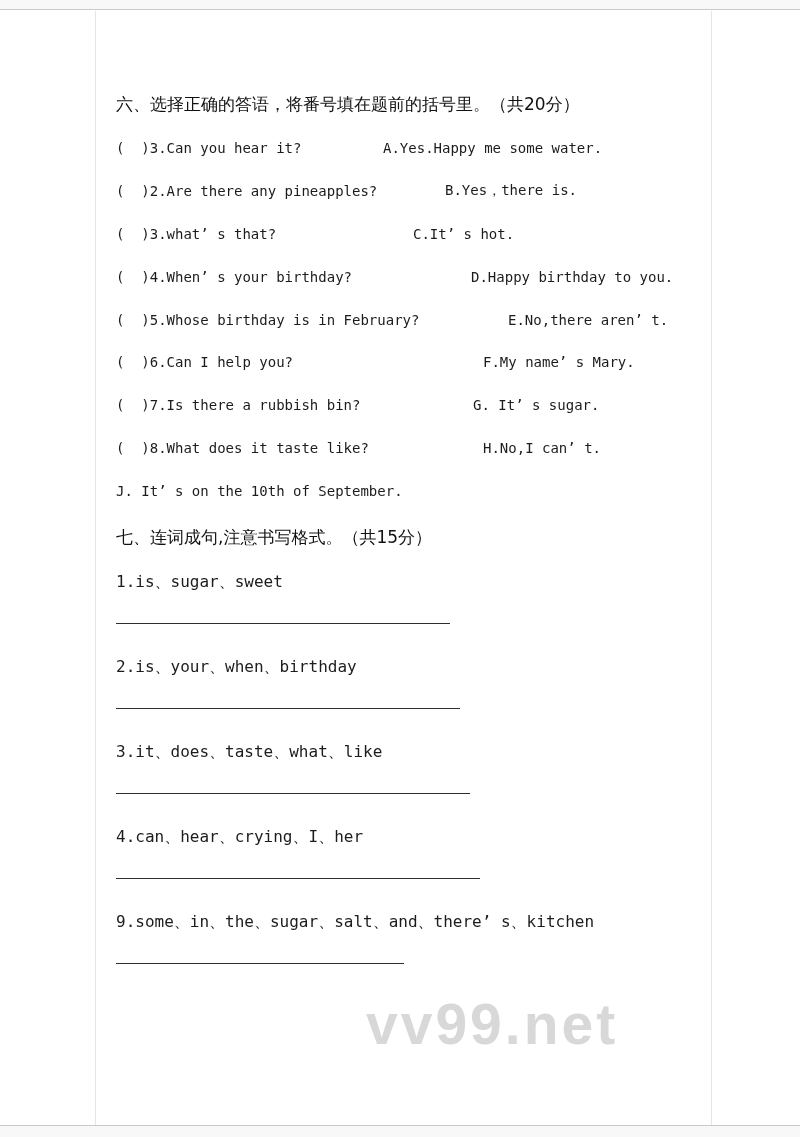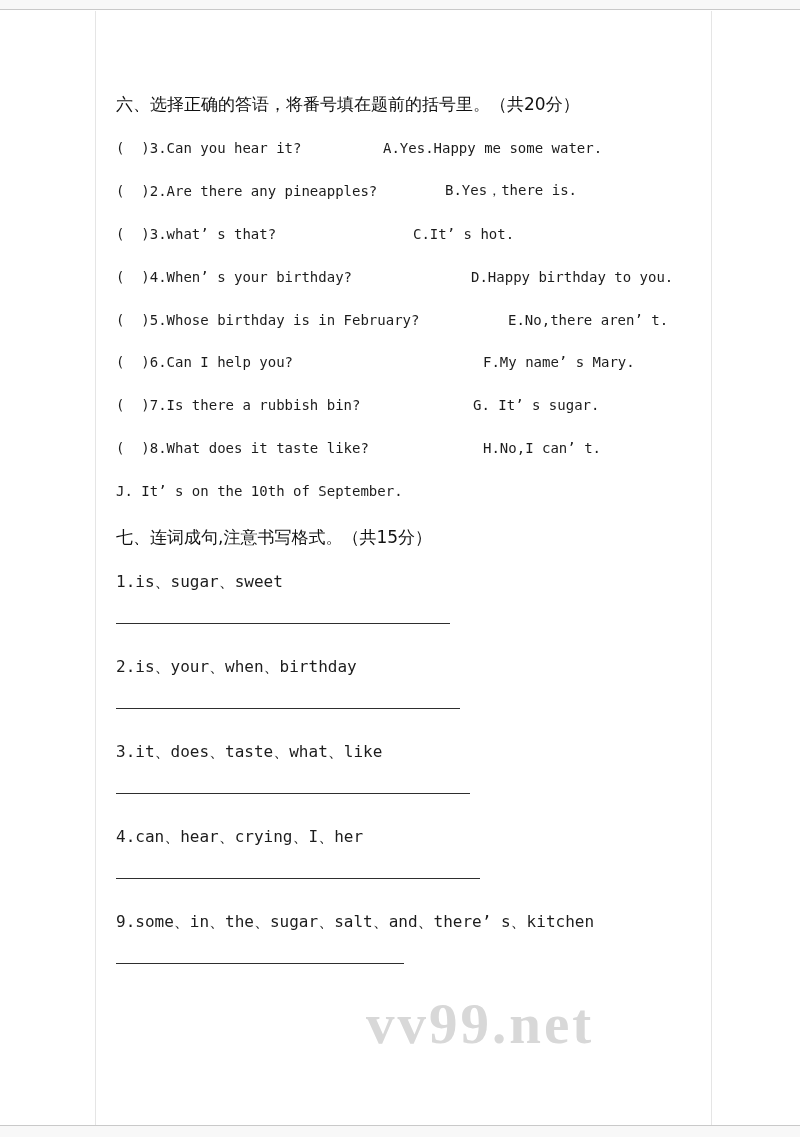--- a/index.html
+++ b/index.html
@@ -65,21 +65,21 @@
   .b1 { width: 334px; }
   .b2 { width: 344px; }
   .b3 { width: 354px; }
   .b4 { width: 364px; }
   .b5 { width: 288px; }
 
   .watermark {
     position: absolute;
     left: 366px; top: 991px;
     z-index: 1;
-    font-family: Liberation Serif, serif;
+    font-family: Liberation Sans, sans-serif;
     font-size: 57px;
     font-weight: 700;
     letter-spacing: 3px;
     color: #d8d8d8;
     user-select: none;
   }
 </style>
 </head>
 <body>
 

